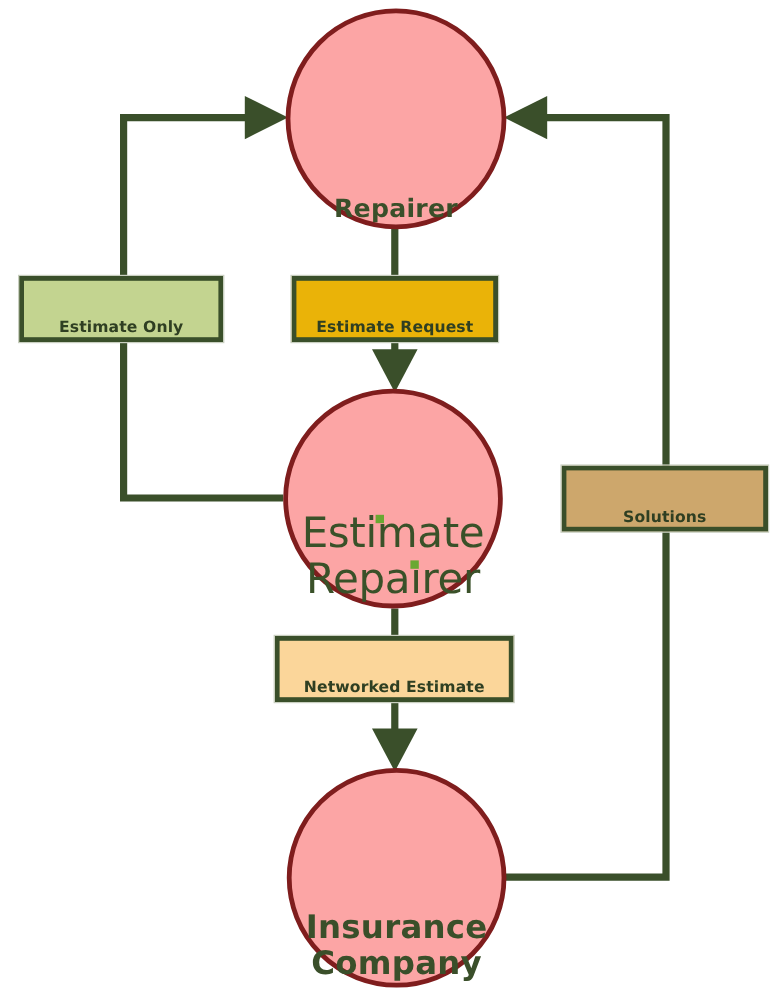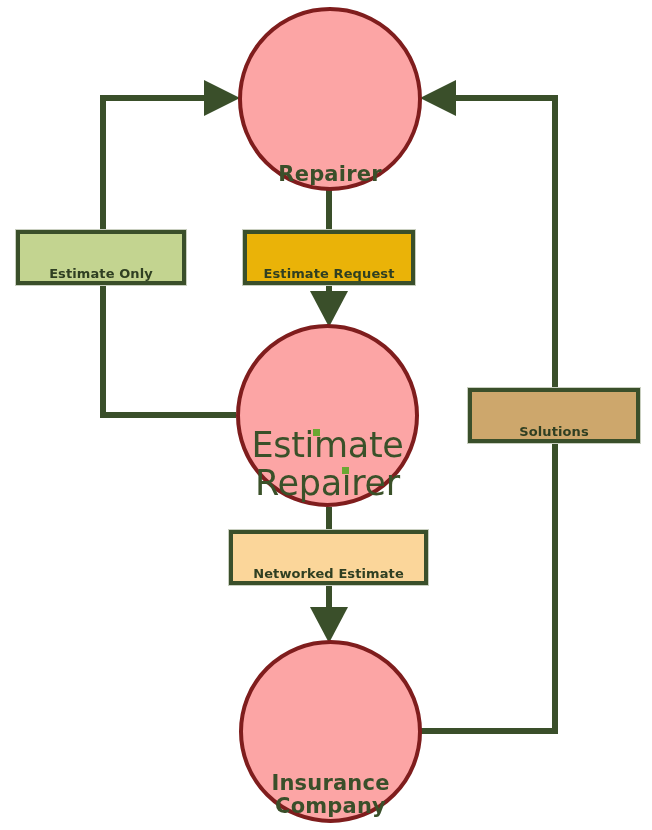--- a/index.html
+++ b/index.html
@@ -43,21 +43,21 @@
     line-height: 1.12;
     letter-spacing: 0.2px;
     white-space: pre-line;
   }
   #node-repairer { left: 238px; top: 7px; width: 184px; height: 184px; }
   #node-repairer .node-label { font-size: 21px; }
 
   #node-estimate-solutions { left: 236px; top: 324px; width: 183px; height: 183px; }
 
   #node-insurance { left: 239px; top: 640px; width: 183px; height: 183px; }
-  #node-insurance .node-label { font-size: 21px; }
+  #node-insurance .node-label { font-size: 27px; }
 
   
   .logo-type {
     font-family: "DejaVu Sans", sans-serif;
     font-size: 35px;
     font-weight: normal;
     color: #3a5129;
     line-height: 1.08;
     letter-spacing: -0.3px;
     text-align: center;

